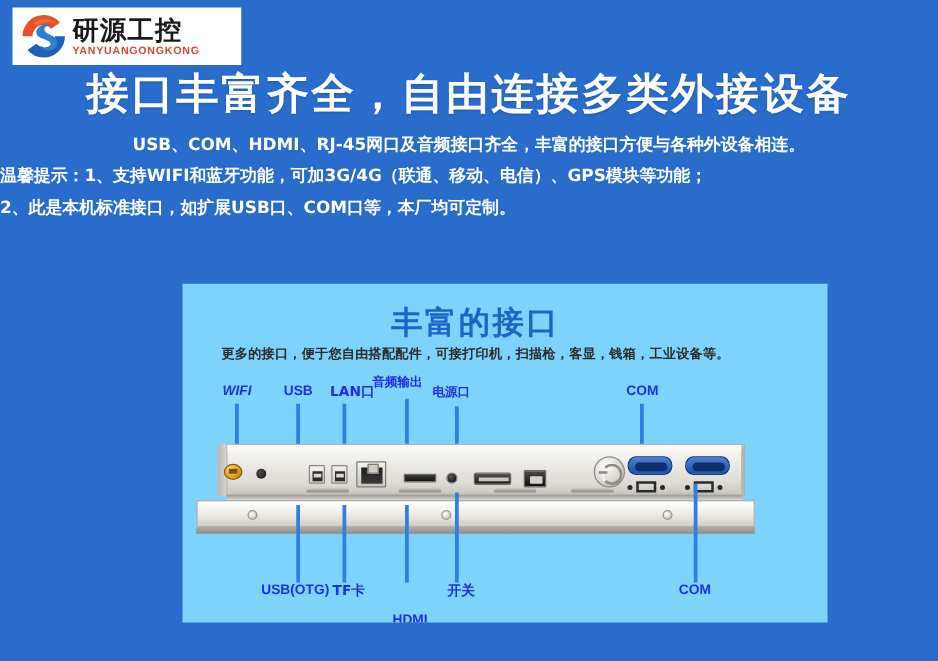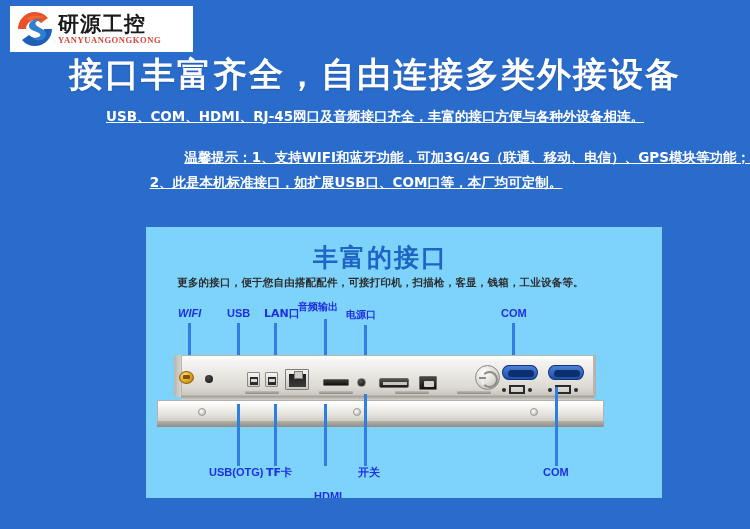--- a/index.html
+++ b/index.html
@@ -26,21 +26,21 @@
   #logo-text-wrap{
     display:flex;flex-direction:column;justify-content:center;
     margin-left:2px;
   }
   #logo-cn{
     font-family:"DejaVu Sans",sans-serif;
     font-size:21px;font-weight:bold;color:#1a1a1a;
     letter-spacing:1px;line-height:1.05;
   }
   #logo-en{
-    font-family:Liberation Serif, serif;
+    font-family:Liberation Sans, sans-serif;
     font-size:8.5px;font-weight:bold;color:#d8453a;
     letter-spacing:0.6px;line-height:1.1;margin-top:1px;
   }
 
   
   #headline{
     position:absolute;left:0;top:52px;width:750px;
     text-align:center;
     font-family:"DejaVu Sans",sans-serif;
     font-size:34px;font-weight:bold;color:#ffffff;
@@ -48,24 +48,24 @@
     text-shadow:0 1px 2px rgba(0,0,0,.18);
   }
 
   
   #desc{
     position:absolute;left:0;top:104px;width:750px;
     font-family:"DejaVu Sans",sans-serif;
     color:#ffffff;font-weight:bold;
     font-size:13.5px;line-height:25px;
   }
-  .desc-line{display:block;text-decoration:underline;}
+  .desc-line{display:block;}
   .desc-l1{text-align:center;}
-  .desc-l2{text-align:right;margin-top:16px;}
-  .desc-l3{text-align:center;padding-right:38px;}
+  .desc-l2{text-align:left;}
+  .desc-l3{text-align:left;padding-right:38px;}
 
   
   #panel{
     position:absolute;left:146px;top:227px;width:516px;height:271px;
     background:#7dd3fc;
     overflow:hidden;
   }
   #panel-title{
     position:absolute;left:0;top:14px;width:469px;text-align:center;
     font-family:"DejaVu Sans",sans-serif;

